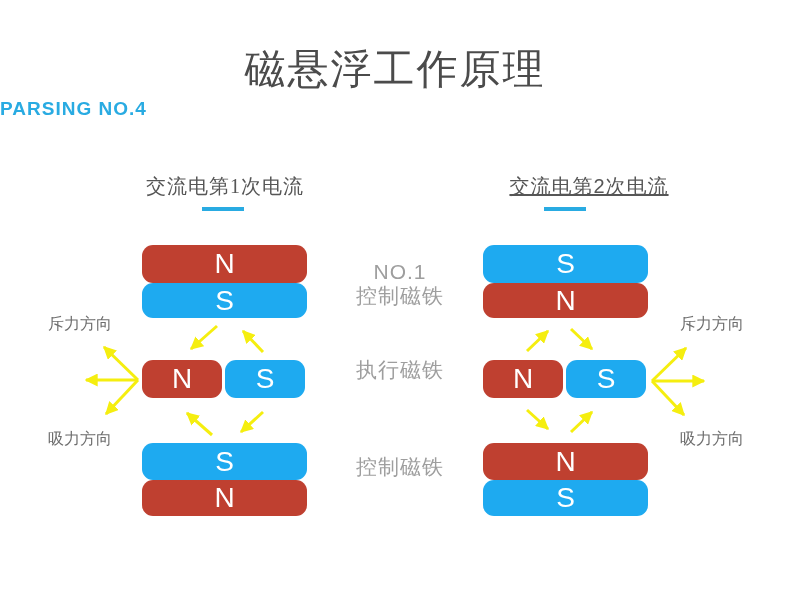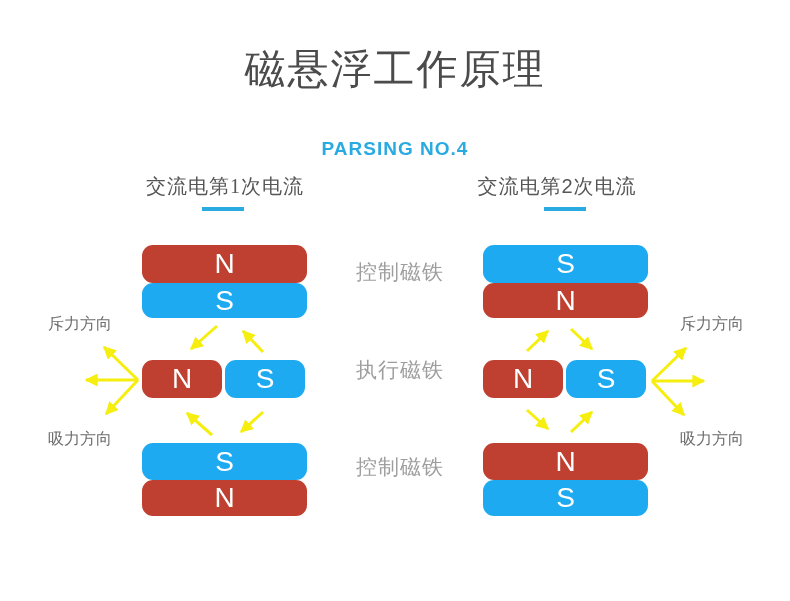--- a/index.html
+++ b/index.html
@@ -5,31 +5,30 @@
   html,body { margin:0; padding:0; }
   .page {
     position:relative; width:790px; height:525px; background:#ffffff;
     font-family:"Liberation Sans","DejaVu Sans",sans-serif; overflow:hidden;
   }
   .title {
     position:absolute; top:42px; left:0; width:790px; text-align:center;
     font-size:41px; letter-spacing:2px; color:#4b4b4b; font-weight:500;
   }
   .subtitle {
-    position:absolute; top:98px; left:0; width:790px; text-align:center;
+    position:absolute; top:98px; left:0; width:790px; 
     font-size:19px; font-weight:bold; letter-spacing:1px;
     color:var(--accent,#29abe2);
-    margin-top:40px;
   }
   .col-heading {
     position:absolute; top:173px; width:330px; text-align:center;
     font-size:20px; color:#565656; letter-spacing:1px;
   }
   .col-heading.left  { left:60px;font-family:Liberation Serif, serif; }
-  .col-heading.right { left:392px; }
+  .col-heading.right { left:424px;text-decoration:underline; }
   .heading-underline {
     position:absolute; top:207px; width:42px; height:4px;
     background:var(--accent,#29abe2);
   }
   .heading-underline.left  { left:202px; }
   .heading-underline.right { left:544px; }
   .magnet {
     position:absolute; border-radius:11px; color:#ffffff; font-size:28px;
     display:flex; align-items:center; justify-content:center; line-height:1;
   }
@@ -74,20 +73,21 @@
   <div class="magnet red" style="left:142px;top:480px;width:165px;height:36px">N</div>
 
   <div class="magnet blue" style="left:483px;top:245px;width:165px;height:38px">S</div>
   <div class="magnet red" style="left:483px;top:283px;width:165px;height:35px">N</div>
   <div class="magnet red" style="left:483px;top:360px;width:80px;height:38px">N</div>
   <div class="magnet blue" style="left:566px;top:360px;width:80px;height:38px">S</div>
   <div class="magnet red" style="left:483px;top:443px;width:165px;height:37px">N</div>
   <div class="magnet blue" style="left:483px;top:480px;width:165px;height:36px">S</div>
 
   <div class="center-label" style="top:260px">
+    <span>NO.1</span>
     <span>控制磁铁</span>
   </div>
   <div class="center-label" style="top:358px">
     <span>执行磁铁</span>
   </div>
   <div class="center-label" style="top:455px">
     <span>控制磁铁</span>
   </div>
 
   <div class="side-label l" style="top:314px">斥力方向</div>

